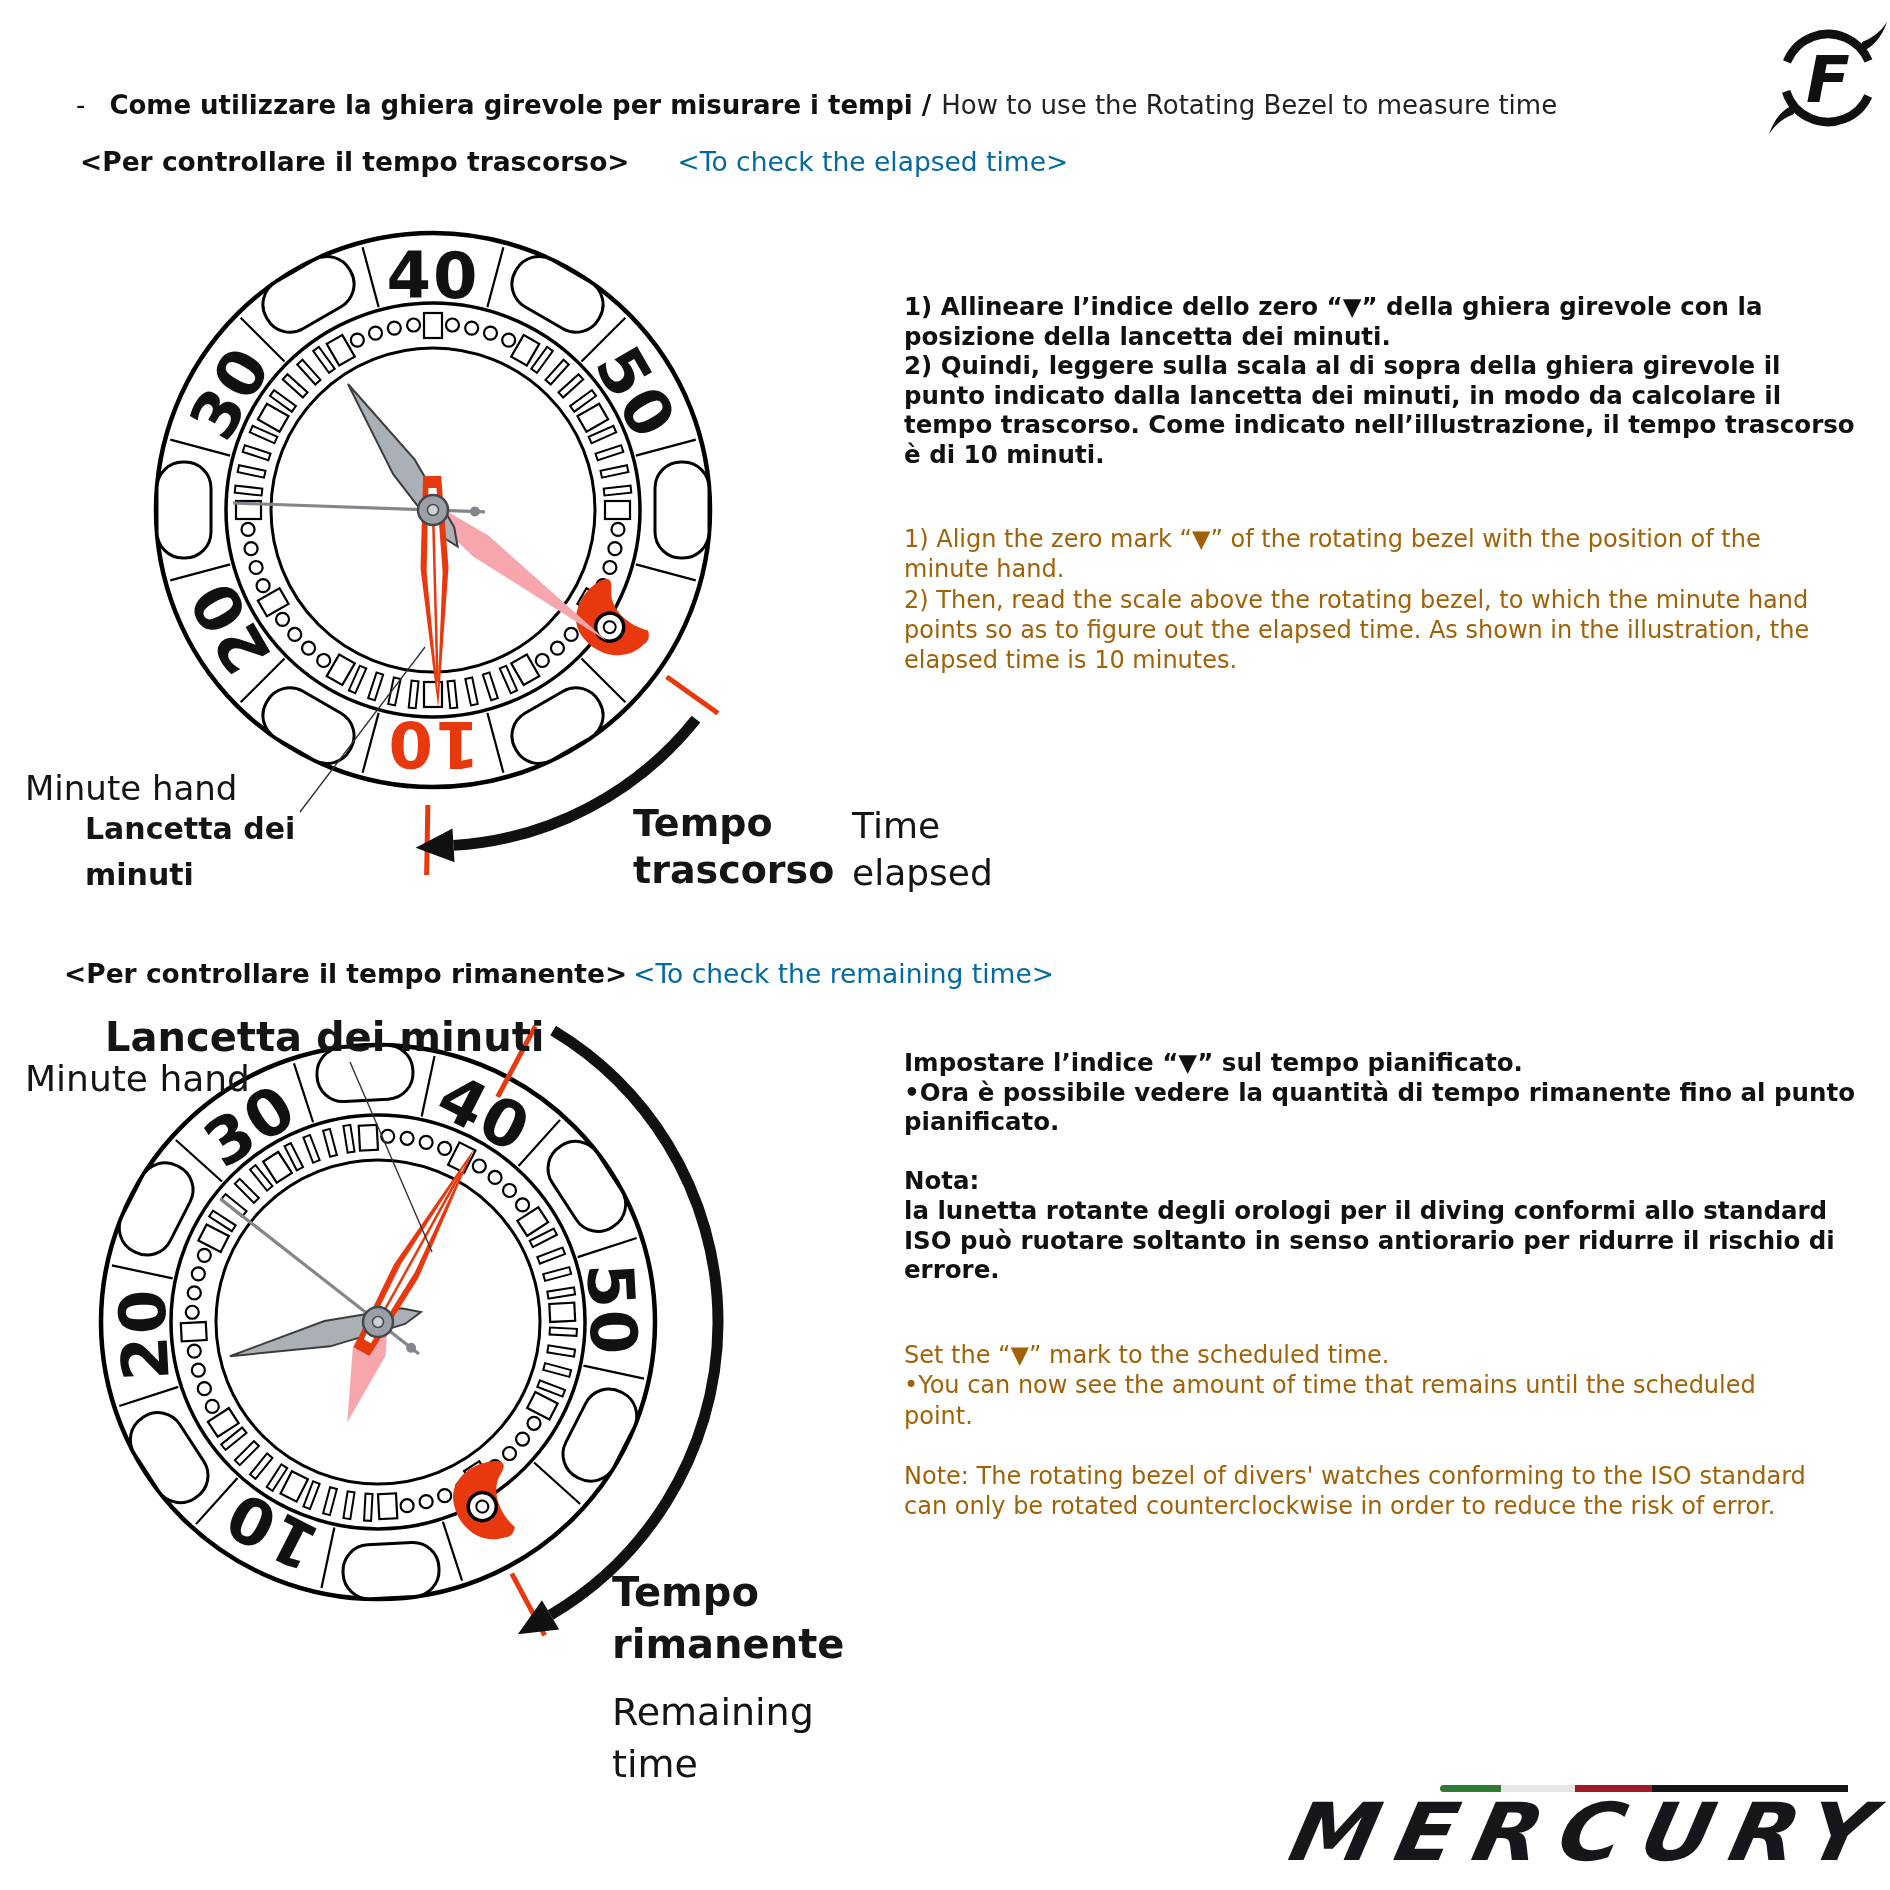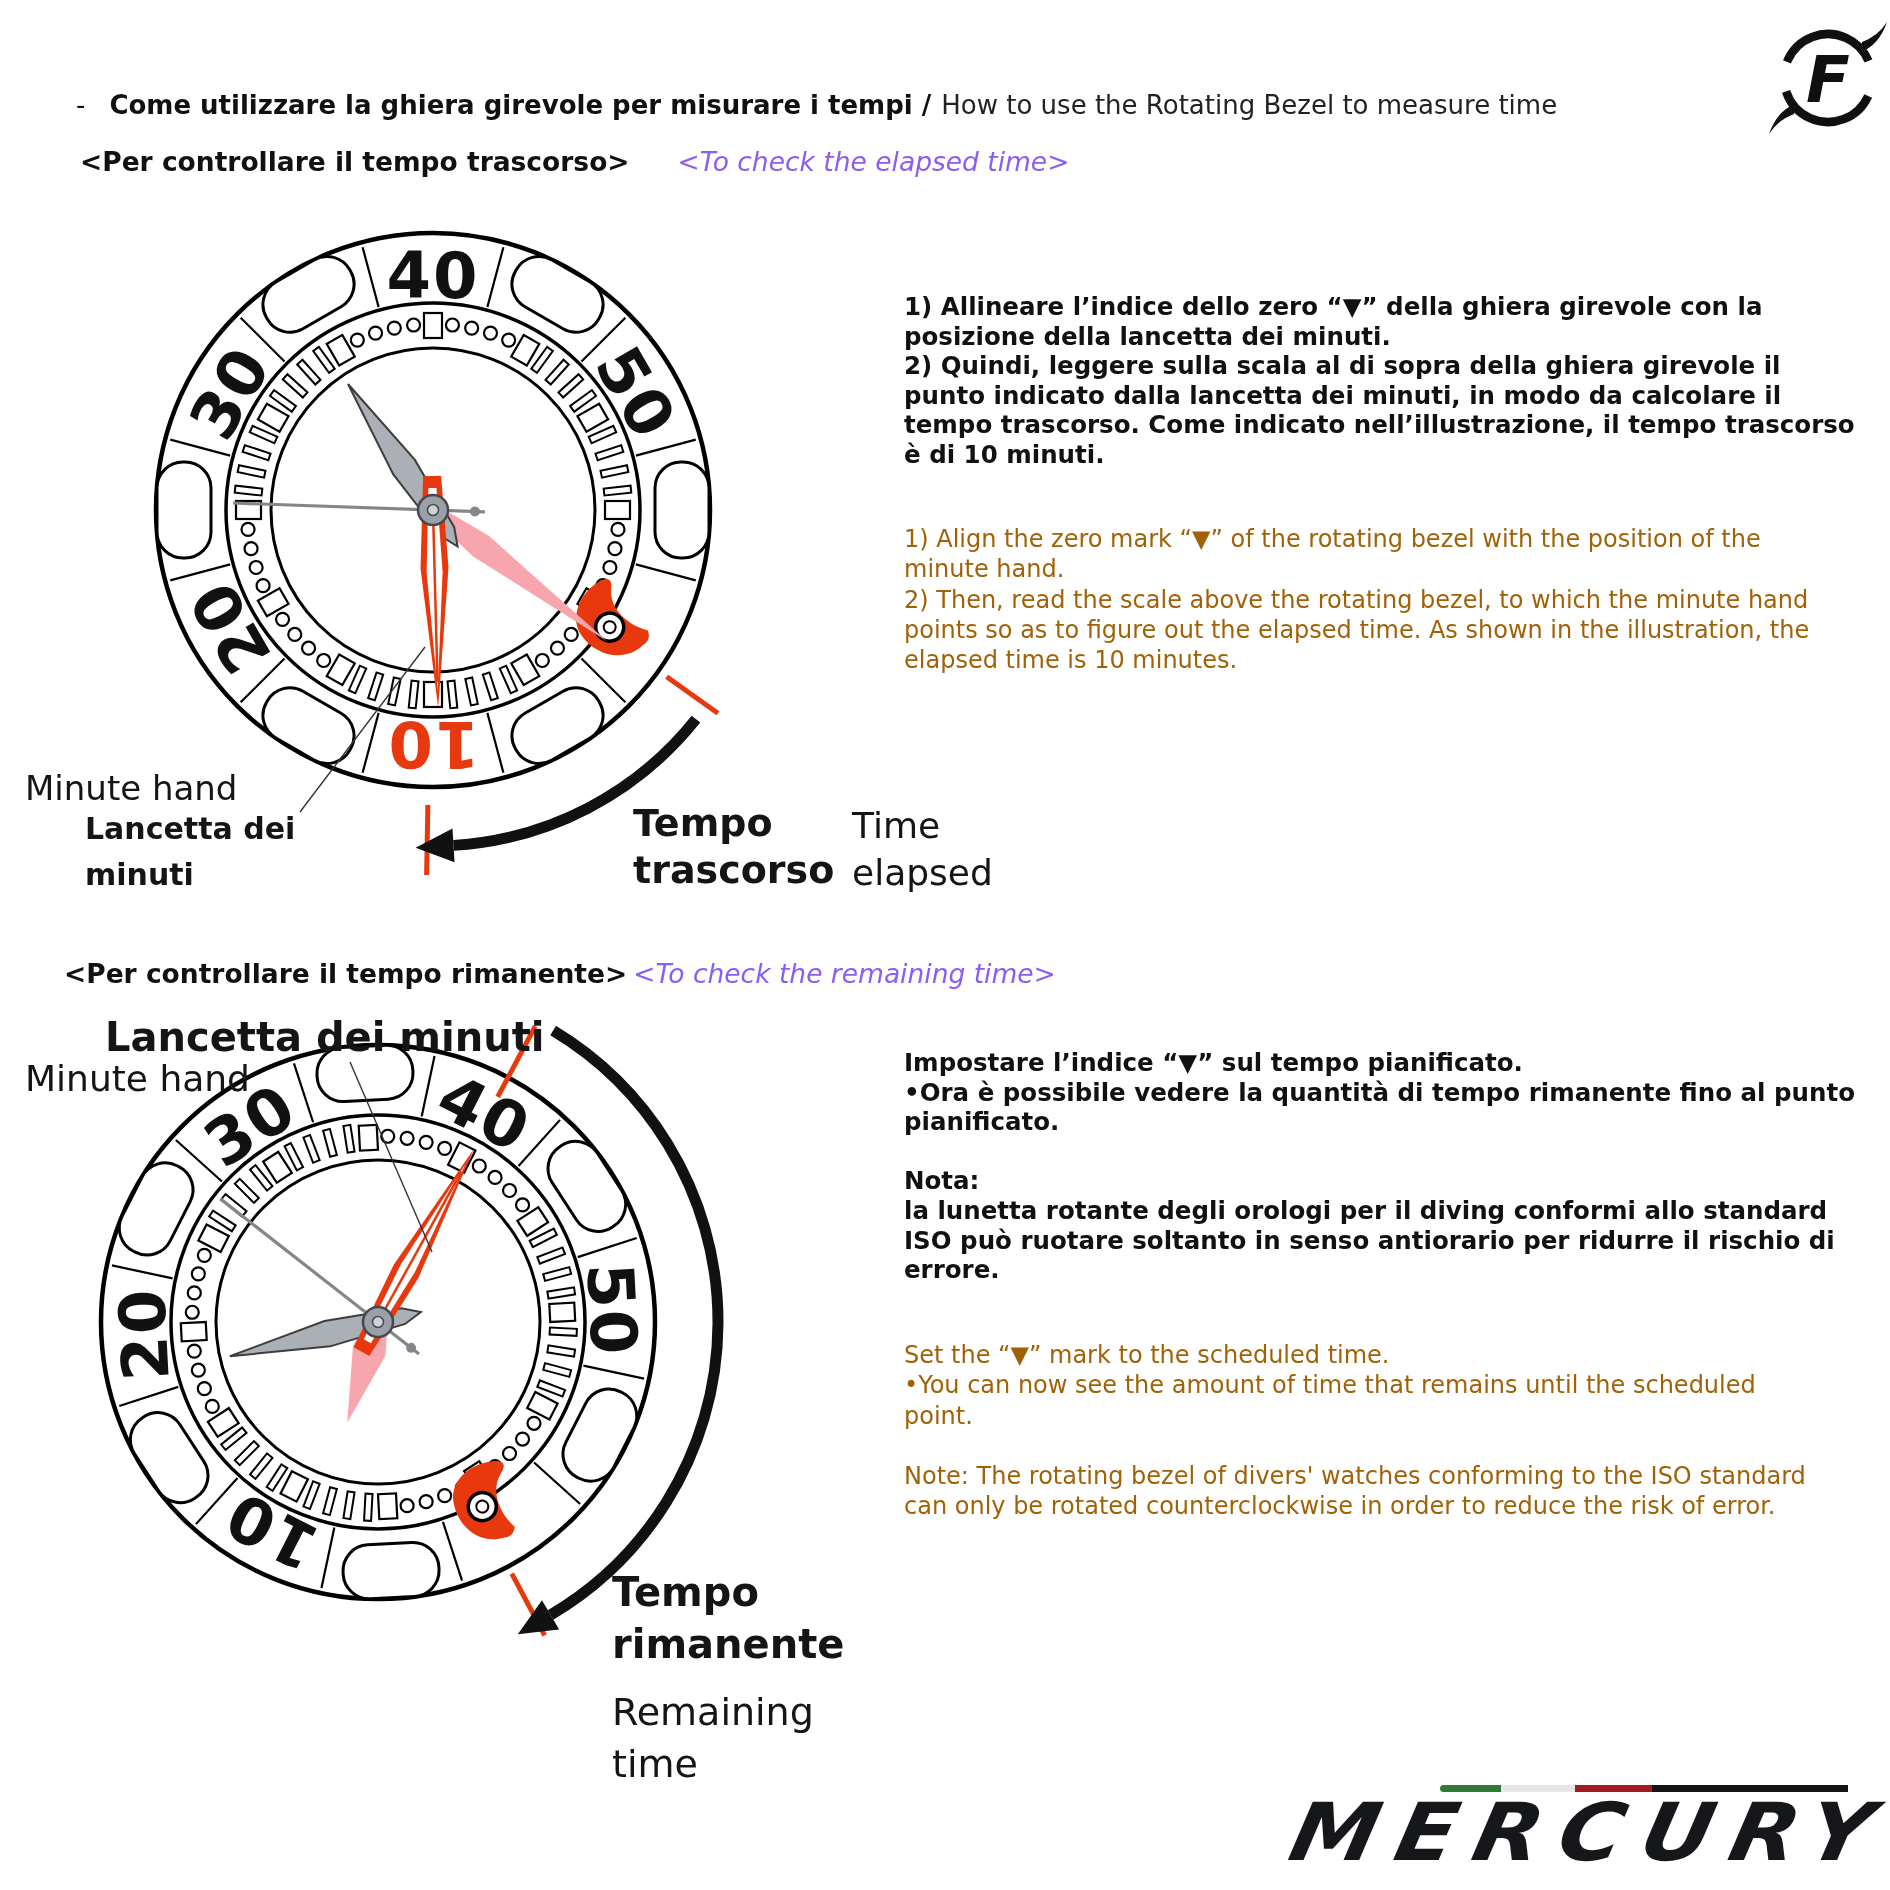--- a/index.html
+++ b/index.html
@@ -5,21 +5,21 @@
   html,body{margin:0;padding:0;}
   body{width:1890px;height:1890px;position:relative;background:#fff;overflow:hidden;
        font-family:"DejaVu Sans","Liberation Sans",sans-serif;color:#111;}
   .abs{position:absolute;}
   .pre{white-space:pre-line;}
   .b{font-weight:700;}
   .title-row{left:76px;top:90px;font-size:26px;text-align:center;}
   .title-row .dash{margin-right:24px;}
   .title-row .en{font-weight:400;margin-left:10px;color:#222;}
   .h2{font-size:26.5px;}
-  .h2 .en{font-weight:400;margin-left:48px;color:#8b5cf6;font-style:italic;}
+  .h2 .en{font-weight:400;margin-left:48px;color:#0369a1;}
   .body-col{left:904px;width:990px;font-size:24.5px;line-height:29.6px;}
   .body-col.en{font-weight:400;font-size:24px;line-height:30.3px;color:#a16207;}
   .lbl{color:#151515;}
   svg text{font-family:"DejaVu Sans","Liberation Sans",sans-serif;}
   .mercury{left:1282px;top:1786px;font-size:80px;font-weight:700;font-style:oblique;
            letter-spacing:16px;color:#15171a;transform:skewX(-12deg) scaleX(1.1);transform-origin:left bottom;}
   .flagline{left:1440px;top:1785px;width:408px;height:7px;border-radius:4px 0 0 4px;
             background:linear-gradient(90deg,#2f7a35 0 15%,#e6e6e6 15% 33%,#9e1b24 33% 52%,#141414 52% 100%);}
 </style>
 </head>

